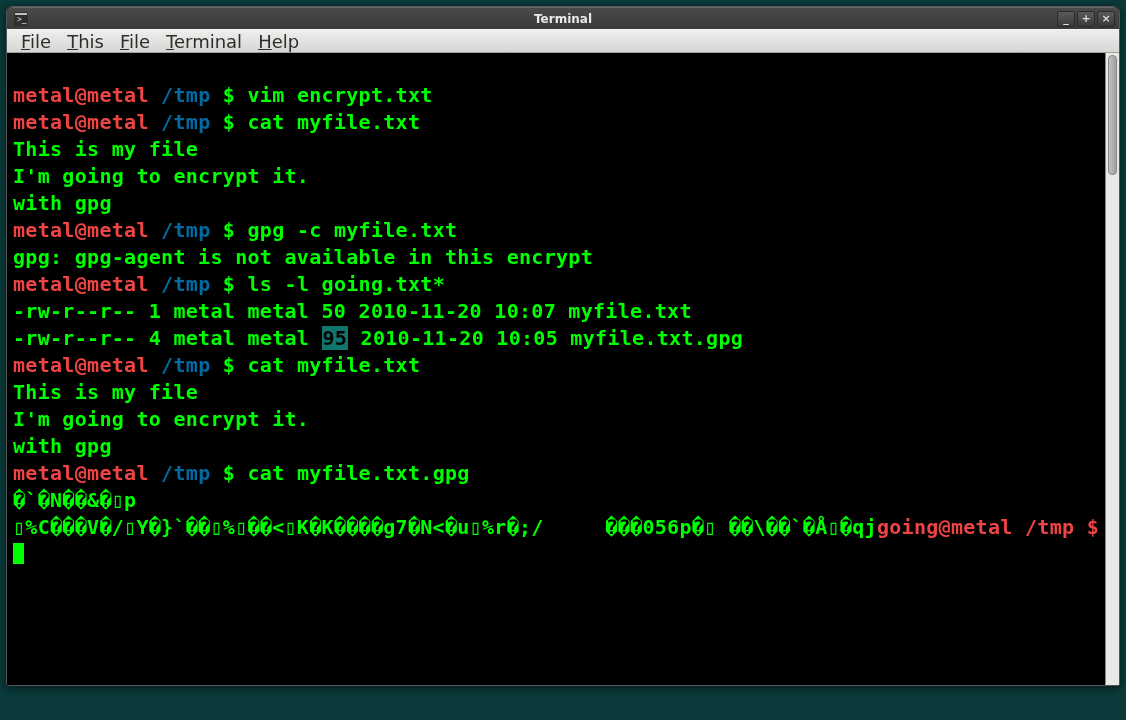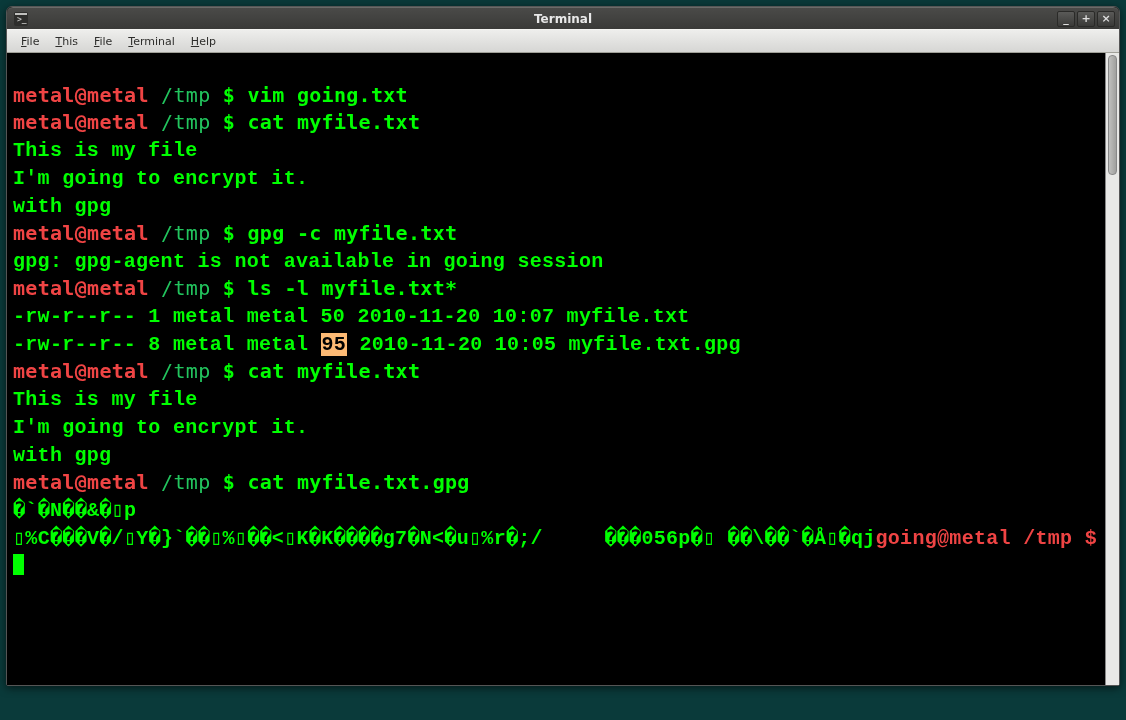--- a/index.html
+++ b/index.html
@@ -70,21 +70,21 @@
     cursor: pointer;
   }
   .menubar {
     height: 24px;
     background: linear-gradient(to bottom, #eeeeec, #d6d6d4);
     border-top: 1px solid #f4f4f2;
     border-bottom: 1px solid #a0a098;
     display: flex;
     align-items: center;
     font-family: "DejaVu Sans", "Liberation Sans", sans-serif;
-    font-size: 11px;
+    font-size: 18px;
     color: #2e2e2c;
     padding: 0 6px;
   }
   .menu-item {
     padding: 2px 8px;
     cursor: pointer;
   }
   .menu-item:first-letter { text-decoration: underline; }
   .terminal-body {
     flex: 1;
@@ -113,26 +113,26 @@
     font-size: 20px;
     line-height: 27px;
     color: #00ff00;
     white-space: pre;
     letter-spacing: 0.3px;
     font-weight: bold;
     margin-right: 14px;
     overflow: hidden;
   }
   .prompt-userhost { color: #ef4444; font-weight: bold; }
-  .prompt-path { color: #22c55e; font-weight: normal; }
+  .prompt-path { color: #0369a1; font-weight: bold; }
   .prompt-symbol { color: #00ff00; font-weight: bold; }
   .cmd { color: #00ff00; font-weight: bold; }
-  .out { color: #00ff00; font-weight: bold; font-family: Liberation Mono, monospace; }
+  .out { color: #00ff00; font-weight: bold; }
   .hl {
-    background: #fdba74;
+    background: #0f766e;
     color: #000;
     padding: 0 1px;
   }
   .cursor-block {
     display: inline-block;
     width: 11px;
     height: 21px;
     background: #00ff00;
     vertical-align: -3px;
   }
@@ -168,30 +168,30 @@
   <div class="menubar">
     <div class="menu-item">File</div>
     <div class="menu-item">This</div>
     <div class="menu-item">File</div>
     <div class="menu-item">Terminal</div>
     <div class="menu-item">Help</div>
   </div>
 
   <div class="terminal-body">
     <div class="term-content">
-<span><span class="prompt-userhost">metal@metal</span> <span class="prompt-path">/tmp</span> <span class="prompt-symbol">$</span> <span class="cmd">vim going.txt</span></span>
+<span><span class="prompt-userhost">metal@metal</span> <span class="prompt-path">/tmp</span> <span class="prompt-symbol">$</span> <span class="cmd">vim encrypt.txt</span></span>
 <span><span class="prompt-userhost">metal@metal</span> <span class="prompt-path">/tmp</span> <span class="prompt-symbol">$</span> <span class="cmd">cat myfile.txt</span></span>
 <span class="out">This is my file</span>
 <span class="out">I'm going to encrypt it.</span>
 <span class="out">with gpg</span>
 <span><span class="prompt-userhost">metal@metal</span> <span class="prompt-path">/tmp</span> <span class="prompt-symbol">$</span> <span class="cmd">gpg -c myfile.txt</span></span>
-<span class="out">gpg: gpg-agent is not available in going session</span>
-<span><span class="prompt-userhost">metal@metal</span> <span class="prompt-path">/tmp</span> <span class="prompt-symbol">$</span> <span class="cmd">ls -l myfile.txt*</span></span>
+<span class="out">gpg: gpg-agent is not available in this encrypt</span>
+<span><span class="prompt-userhost">metal@metal</span> <span class="prompt-path">/tmp</span> <span class="prompt-symbol">$</span> <span class="cmd">ls -l going.txt*</span></span>
 <span class="out">-rw-r--r-- 1 metal metal 50 2010-11-20 10:07 myfile.txt</span>
-<span class="out"><span>-rw-r--r-- 8 metal metal </span><span class="hl">95</span><span> 2010-11-20 10:05 myfile.txt.gpg</span></span>
+<span class="out"><span>-rw-r--r-- 4 metal metal </span><span class="hl">95</span><span> 2010-11-20 10:05 myfile.txt.gpg</span></span>
 <span><span class="prompt-userhost">metal@metal</span> <span class="prompt-path">/tmp</span> <span class="prompt-symbol">$</span> <span class="cmd">cat myfile.txt</span></span>
 <span class="out">This is my file</span>
 <span class="out">I'm going to encrypt it.</span>
 <span class="out">with gpg</span>
 <span><span class="prompt-userhost">metal@metal</span> <span class="prompt-path">/tmp</span> <span class="prompt-symbol">$</span> <span class="cmd">cat myfile.txt.gpg</span></span>
 <span class="out">�`�N��&amp;�▯p</span>
 <span class="out wrap"><span>▯%C���V�/▯Y�}`��▯%▯��&lt;▯K�K����g7�N&lt;�u▯%r�;/     ���056p�▯ ��\��`�Å▯�qj</span><span class="prompt-userhost">going@metal /tmp $ </span><span class="cursor-block"></span></span>
     </div>
 
     <div class="scrollbar">

